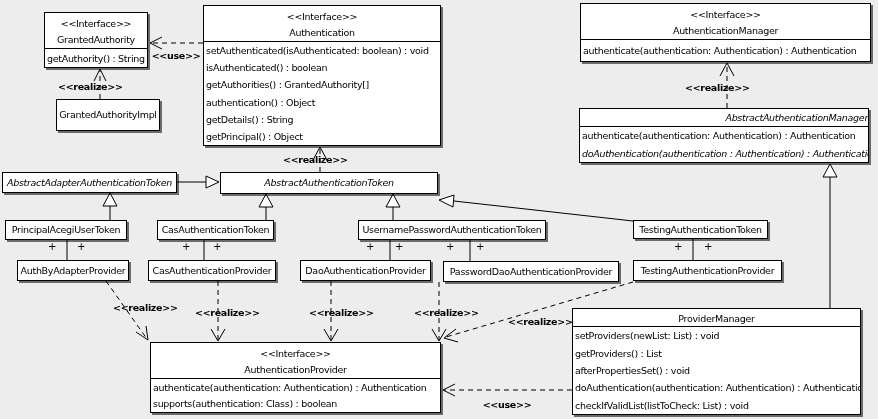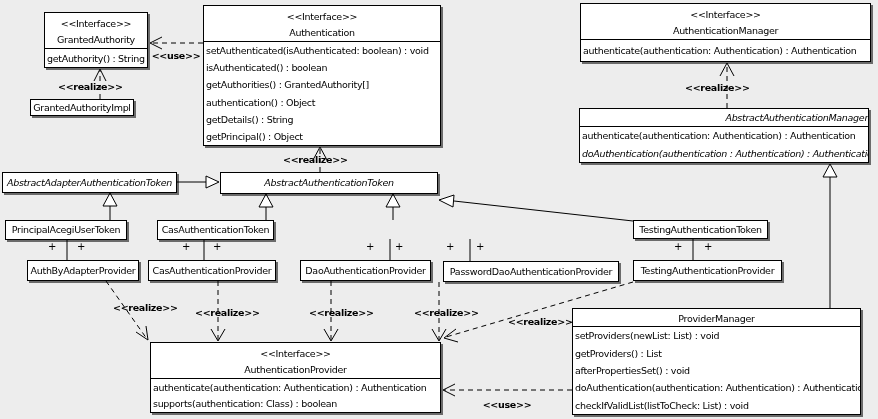--- a/index.html
+++ b/index.html
@@ -77,21 +77,21 @@
   <div class="box" style="left:44px;top:12px;width:104px;height:56px">
     <div class="sec-title">
       <div class="stype">&lt;&lt;Interface&gt;&gt;</div>
       <div class="cname">GrantedAuthority</div>
     </div>
     <div class="sec-methods">
       <div class="mrow">getAuthority() : String</div>
     </div>
   </div>
 
-  <div class="box single" style="left:30px;top:99px;width:104px;height:17px">
+  <div class="box single" style="left:56px;top:99px;width:104px;height:32px">
     <div class="cname">GrantedAuthorityImpl</div>
   </div>
 
   <div class="box" style="left:203px;top:5px;width:238px;height:141px">
     <div class="sec-title">
       <div class="stype">&lt;&lt;Interface&gt;&gt;</div>
       <div class="cname">Authentication</div>
     </div>
     <div class="sec-methods">
       <div class="mrow">setAuthenticated(isAuthenticated: boolean) : void</div>
@@ -132,26 +132,29 @@
   </div>
 
   <div class="box single" style="left:5px;top:220px;width:122px;height:20px">
     <div class="cname">PrincipalAcegiUserToken</div>
   </div>
 
   <div class="box single" style="left:157px;top:220px;width:117px;height:20px">
     <div class="cname">CasAuthenticationToken</div>
   </div>
 
+  <div class="box single" style="left:358px;top:220px;width:188px;height:20px">
+    <div class="cname">UsernamePasswordAuthenticationToken</div>
+  </div>
 
   <div class="box single" style="left:633px;top:220px;width:135px;height:19px">
     <div class="cname">TestingAuthenticationToken</div>
   </div>
 
-  <div class="box single" style="left:27px;top:260px;width:112px;height:21px">
+  <div class="box single" style="left:17px;top:260px;width:112px;height:21px">
     <div class="cname">AuthByAdapterProvider</div>
   </div>
 
   <div class="box single" style="left:148px;top:260px;width:128px;height:21px">
     <div class="cname">CasAuthenticationProvider</div>
   </div>
 
   <div class="box single" style="left:300px;top:260px;width:131px;height:21px">
     <div class="cname">DaoAuthenticationProvider</div>
   </div>

